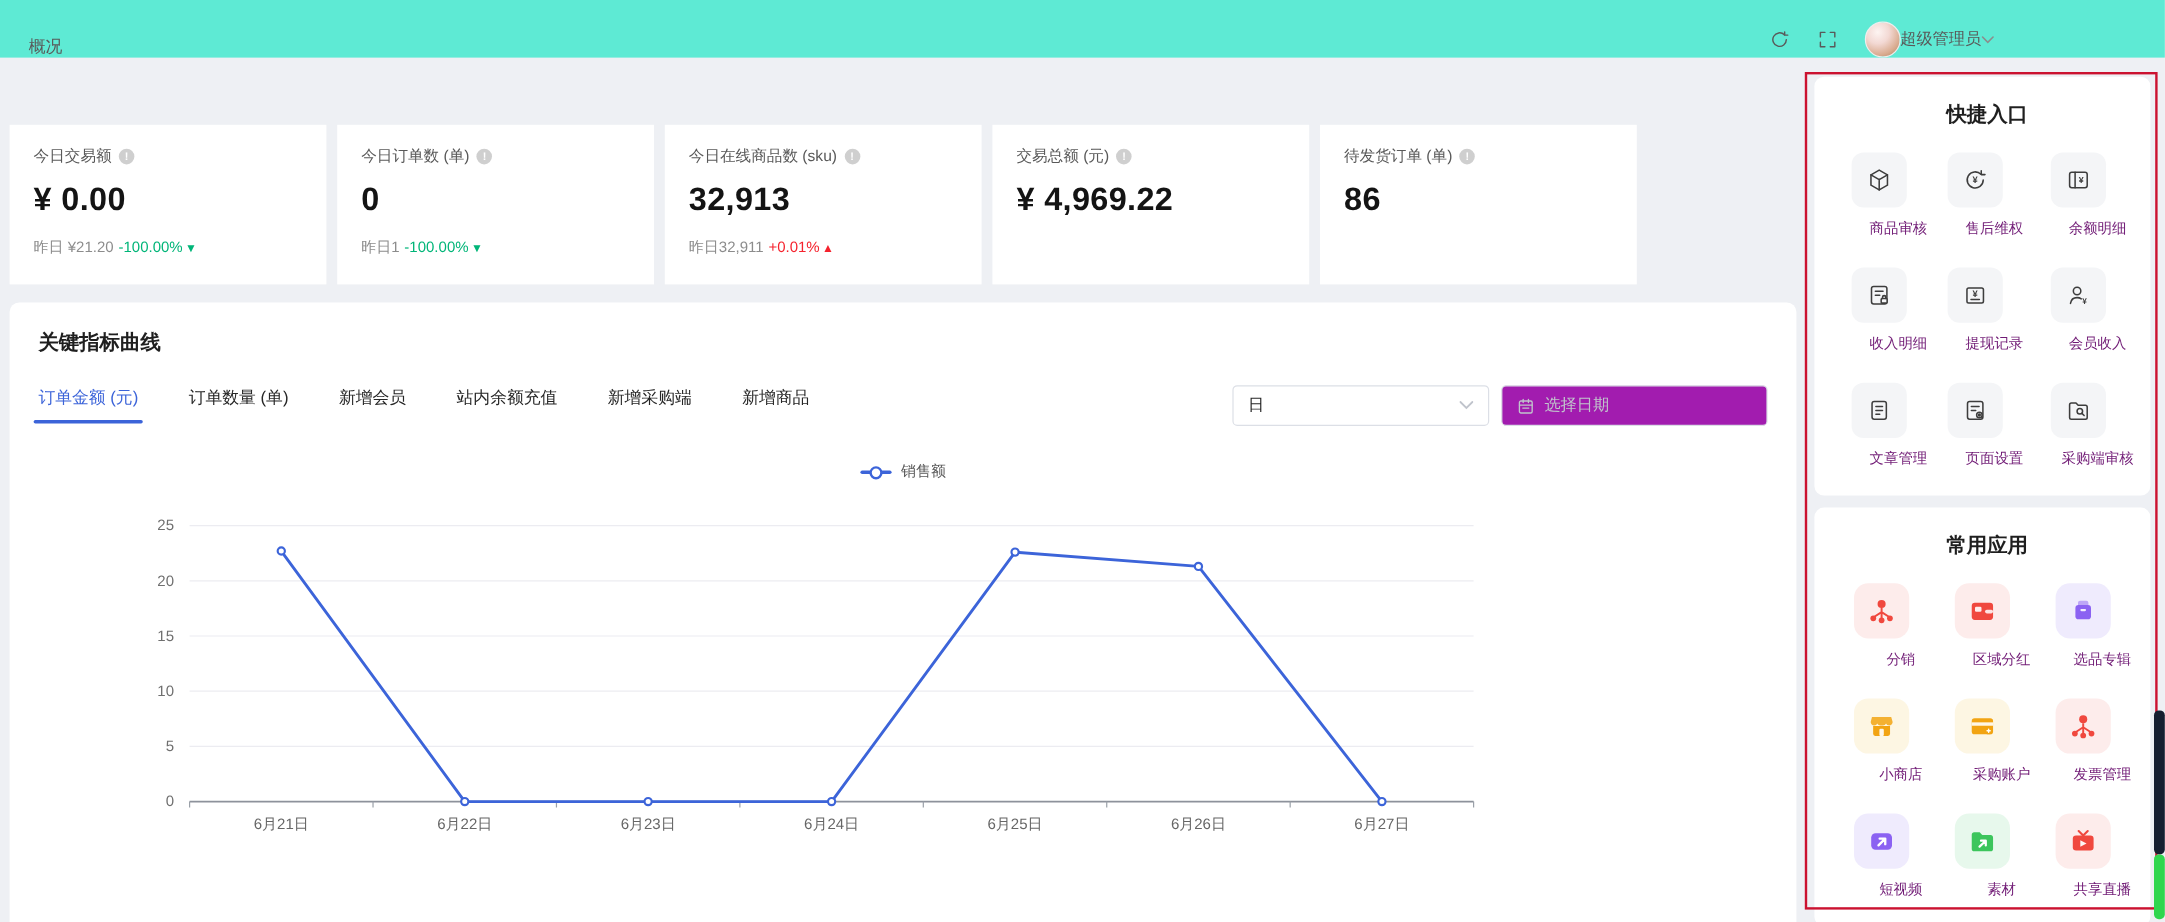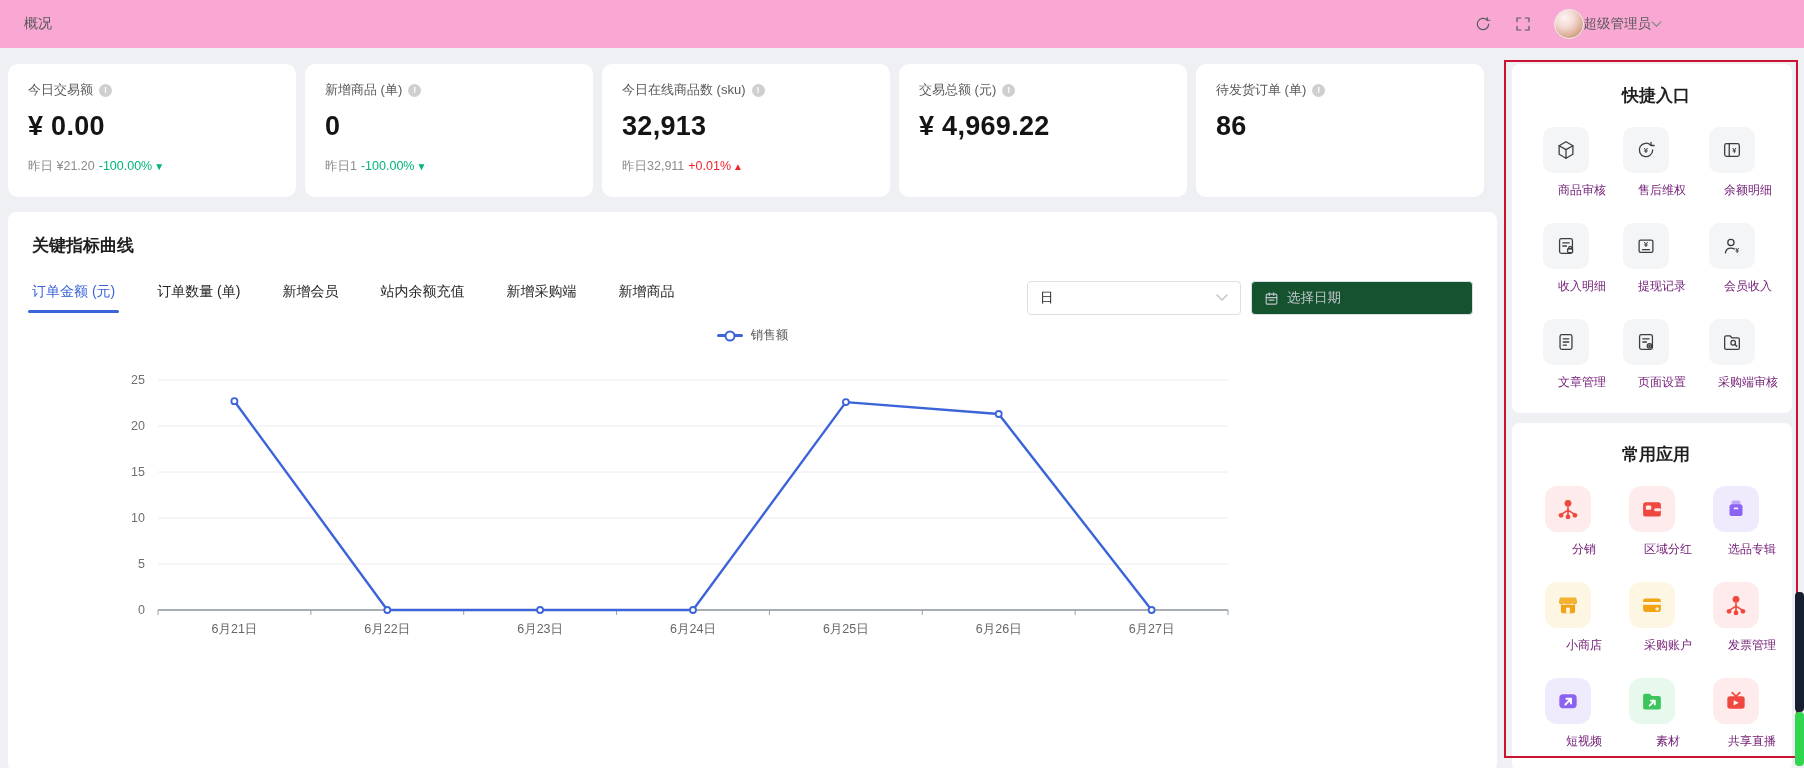--- a/index.html
+++ b/index.html
@@ -3,35 +3,35 @@
 <meta charset="utf-8">
 <style>
   * { margin:0; padding:0; box-sizing:border-box; }
   html,body { width:1804px; height:768px; overflow:hidden; background:#eef0f4;
     font-family:"Liberation Sans","DejaVu Sans",sans-serif; color:#262626; }
   :root{
     --accent-blue:#3c64d9; --trend-up:#f5222d; --trend-down:#00b578;
     --highlight-red:#cb1230; --edge-dark:#161f30; --edge-green:#2fd64e;
   }
   
-  .topbar{ position:absolute; left:0; top:0; width:1804px; height:48px; background:#f9a8d4;
-    display:flex; align-items:center; padding:0 24px; }
+  .topbar{ position:absolute; left:0; top:0; width:1804px; height:48px; background:#5eead4;
+    display:flex; align-items:flex-end; padding:0 24px; }
   .topbar-title{ font-size:14px; color:#595959; }
   .topbar-right{ margin-left:auto; display:flex; align-items:center; gap:22px; padding-right:118px;}
   .tb-icon{ width:18px; height:18px; cursor:pointer; display:block; }
   .tb-icon svg{ display:block; }
   .user-chip{ display:flex; align-items:center; gap:0; cursor:pointer; }
   .avatar{ width:30px; height:30px; border-radius:50%;
     background:radial-gradient(circle at 35% 28%, #fdf4f2 0%, #f3d9d4 35%, #d9ab8f 70%, #a97a55 100%);
     border:1px solid #eee; }
   .user-name{ font-size:13.5px; color:#595959; }
   
   .main{ position:absolute; left:8px; top:64px; width:1489px; }
   .stats-row{ display:flex; gap:9px; }
-  .stat-card{ width:288px; height:133px; background:#fff; border-radius:10px; padding:17px 20px; }
+  .stat-card{ width:264px; height:133px; background:#fff; border-radius:0; padding:17px 20px;margin-top:40px; }
   .stat-title{ font-size:13px; color:#595959; display:flex; align-items:center; gap:6px; }
   .info-icon{ width:13px; height:13px; border-radius:50%; background:#cfcfcf; color:#fff;
     font-size:9px; line-height:13px; text-align:center; display:inline-block; font-weight:bold; }
   .info-icon::after{ content:"!"; }
   .stat-value{ font-size:27px; font-weight:600; color:#141414; margin-top:12px; letter-spacing:.3px; }
   .stat-compare{ margin-top:16px; font-size:12.5px; color:#8c8c8c; min-height:16px; }
   .chg{ margin-left:4px; }
   .chg.down,.arr.down{ color:var(--trend-down); }
   .chg.up,.arr.up{ color:var(--trend-up); }
   .arr{ font-size:10px; margin-left:2px; }
@@ -42,23 +42,23 @@
   .tabs-row{ margin-top:24px; display:flex; align-items:center; }
   .tabs{ display:flex; gap:42px; }
   .tab{ font-size:14px; color:#262626; cursor:pointer; position:relative; padding-bottom:12px; }
   .tab.active{ color:var(--accent-blue); }
   .tab.active::after{ content:""; position:absolute; left:-4px; right:-4px; bottom:0; height:3px;
     border-radius:2px; background:var(--accent-blue); }
   .chart-controls{ margin-left:auto; display:flex; gap:10px; align-items:flex-start; }
   .select-box{ width:214px; height:34px; border:1px solid #dcdfe6; border-radius:4px; background:#fff;
     display:flex; align-items:center; padding:0 12px; font-size:13.5px; color:#262626; cursor:pointer; }
   .select-box .chev{ margin-left:auto; }
-  .date-box{ width:222px; height:34px; border:1px solid #dcdfe6; border-radius:4px; background:#14532d;
+  .date-box{ width:222px; height:34px; border:1px solid #dcdfe6; border-radius:4px; background:#a21caf;
     display:flex; align-items:center; gap:8px; padding:0 12px; font-size:13.5px; color:#c0c4cc; cursor:pointer; }
-  .legend-row{ margin-top:12px; display:flex; justify-content:center; }
+  .legend-row{ margin-top:30px; display:flex; justify-content:center; }
   .legend-item{ display:flex; align-items:center; gap:8px; font-size:12.5px; color:#595959; cursor:pointer; }
   .legend-mark{ position:relative; width:26px; height:2.5px; background:var(--accent-blue); border-radius:2px; }
   .legend-mark::after{ content:""; position:absolute; left:50%; top:50%; transform:translate(-50%,-50%);
     width:7px; height:7px; border-radius:50%; background:#fff; border:2px solid var(--accent-blue); }
   .chart-wrap{ margin-top:16px; }
   
   .sidebar{ position:absolute; left:1512px; top:64px; width:280px; }
   .side-card{ background:#fff; border-radius:8px; padding:20px 14px 22px;text-align:center; }
   .side-card + .side-card{ margin-top:10px; }
   .side-title{ font-size:17px; font-weight:bold; color:#1f1f1f; padding-left:8px; }
@@ -111,21 +111,21 @@
     <div class="stat-card">
       <div class="stat-title">
           <span>今日交易额</span>
           <span class="info-icon"></span>
         </div>
       <div class="stat-value">¥ 0.00</div>
       <div class="stat-compare"><span>昨日 ¥21.20</span><span class="chg down">-100.00%</span><span class="arr down">▼</span></div>
     </div>
     <div class="stat-card">
       <div class="stat-title">
-          <span>新增商品 (单)</span>
+          <span>今日订单数 (单)</span>
           <span class="info-icon"></span>
         </div>
       <div class="stat-value">0</div>
       <div class="stat-compare"><span>昨日1</span><span class="chg down">-100.00%</span><span class="arr down">▼</span></div>
     </div>
     <div class="stat-card">
       <div class="stat-title">
           <span>今日在线商品数 (sku)</span>
           <span class="info-icon"></span>
         </div>

